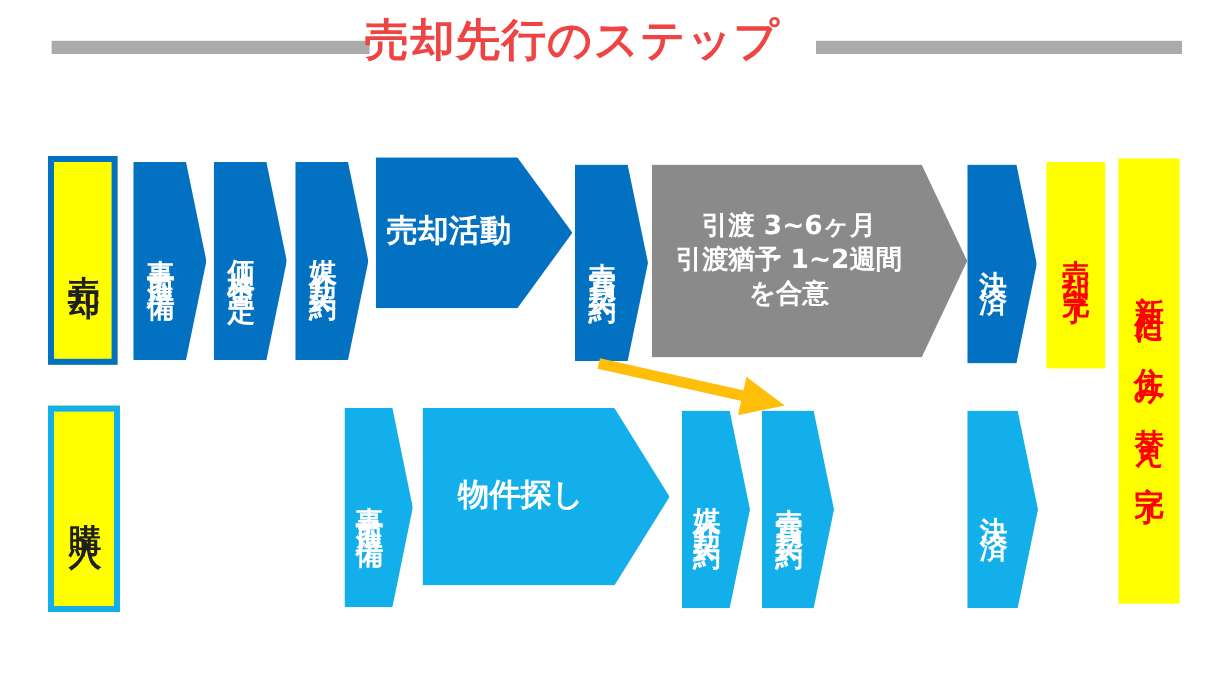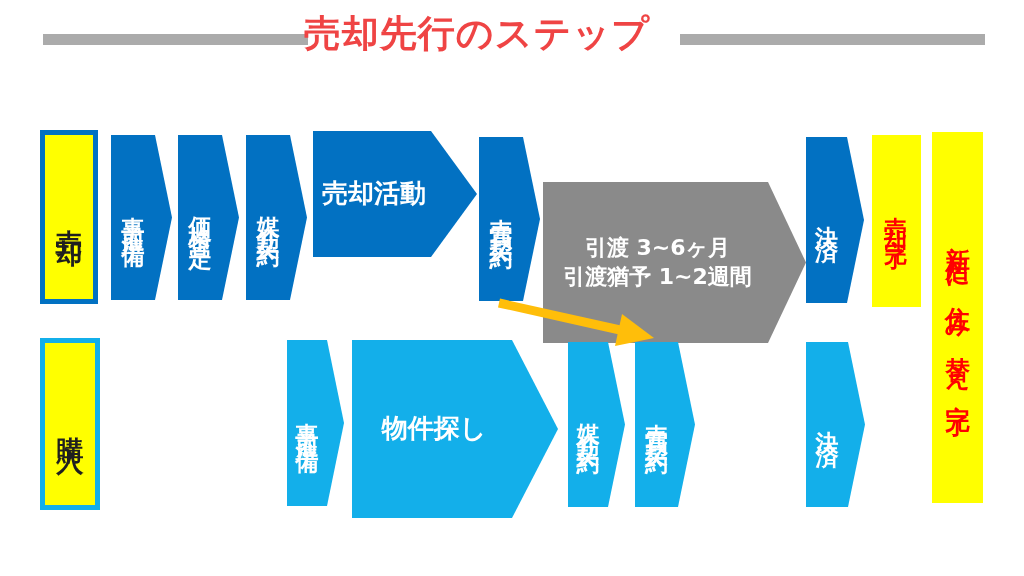--- a/index.html
+++ b/index.html
@@ -25,21 +25,20 @@
     clip-path:polygon(0 0,calc(100% - 17px) 0,100% 50%,calc(100% - 17px) 100%,0 100%);
     padding-right:15px;
   }
   .pent-big{
     clip-path:polygon(0 0,calc(100% - 46px) 0,100% 50%,calc(100% - 46px) 100%,0 100%);
     padding-right:42px;
   }
   .pent-gray{
     clip-path:polygon(0 0,calc(100% - 38px) 0,100% 50%,calc(100% - 38px) 100%,0 100%);
     padding-right:34px;
-    margin-top:45px;
   }
   .vtext{
     writing-mode:vertical-rl;text-orientation:upright;
     color:#fff;font-weight:bold;font-size:23px;letter-spacing:0.42em;
     display:block;white-space:nowrap;
   }
   .htext{color:#fff;font-weight:bold;font-size:26px;text-align:center;line-height:1.3;}
   .gtext{color:#fff;font-weight:bold;font-size:22px;text-align:center;line-height:1.3;white-space:nowrap;}
   
   .ybox{background:#ffff00;}
@@ -82,20 +81,21 @@
   </div>
 
   <div class="shape blue pent" style="left:479px;top:137px;width:61px;height:164px;">
     <span class="vtext">売買契約</span>
   </div>
 
   <div class="shape grayarrow pent-gray" style="left:543px;top:137px;width:263px;height:161px;">
     <div class="gtext">
       <div>引渡 3~6ヶ月</div>
       <div>引渡猶予 1~2週間</div>
+      <div>を合意</div>
     </div>
   </div>
 
   <div class="shape blue pent" style="left:806px;top:137px;width:58px;height:166px;">
     <span class="vtext" style="letter-spacing:0.55em;">決済</span>
   </div>
 
   <div class="shape ybox result" style="left:872px;top:135px;width:49px;height:172px;">
     <span class="vtext">売却完了</span>
   </div>
@@ -105,21 +105,21 @@
   </div>
 
   <div class="shape label-box" style="left:40px;top:338px;width:60px;height:172px;border:5px solid #13afea;">
     <span class="vtext">購入</span>
   </div>
 
   <div class="shape cyan pent" style="left:287px;top:340px;width:57px;height:166px;">
     <span class="vtext">事前準備</span>
   </div>
 
-  <div class="shape cyan pent-big" style="left:352px;top:340px;width:206px;height:178px;">
+  <div class="shape cyan pent-big" style="left:352px;top:340px;width:206px;height:148px;">
     <span class="htext">物件探し</span>
   </div>
 
   <div class="shape cyan pent" style="left:568px;top:342px;width:57px;height:165px;">
     <span class="vtext">媒介契約</span>
   </div>
 
   <div class="shape cyan pent" style="left:635px;top:342px;width:60px;height:165px;">
     <span class="vtext">売買契約</span>
   </div>

